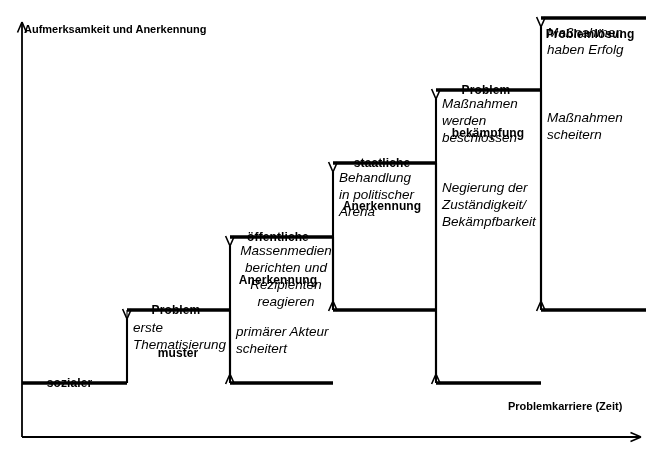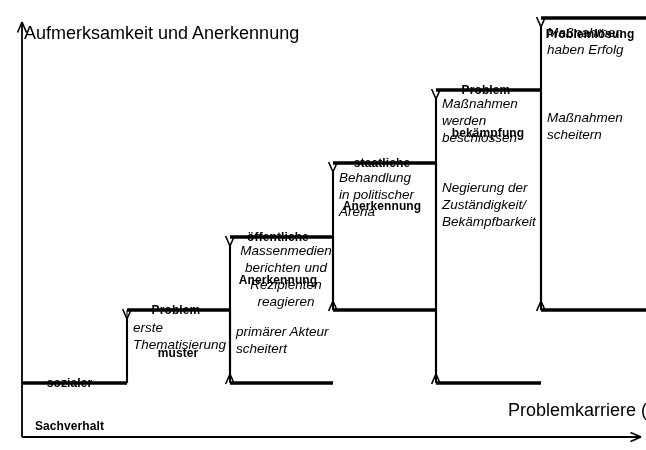--- a/index.html
+++ b/index.html
@@ -36,22 +36,22 @@
     letter-spacing: 0.1px;
   }
   
   .anno {
     font-style: italic;
     font-size: 13.5px;
     line-height: 1.25;
   }
   
   .axis-title {
-    font-size: 18px;
-    font-weight: normal;
+    font-size: 11px;
+    font-weight: bold;
   }
 </style>
 </head>
 <body>
 
 <div id="stage">
 
   <svg class="diagram-canvas" viewBox="0 0 646 450">
     <defs>
       <marker id="arrowUp" markerWidth="12" markerHeight="12" refX="1" refY="6" orient="auto" markerUnits="userSpaceOnUse">
@@ -108,21 +108,20 @@
       <line x1="127" y1="310" x2="127" y2="383"></line>
     </g>
   </svg>
 
   <div class="lbl axis-title" style="left:24px; top:23px;">Aufmerksamkeit und Anerkennung</div>
 
   <div class="lbl axis-title" style="left:508px; top:400px;">Problemkarriere (Zeit)</div>
 
   <div class="lbl stage-label" style="left:17px; top:348px; width:105px;">
     <div>sozialer</div>
-    <div>Sachverhalt</div>
   </div>
 
   <div class="lbl stage-label" style="left:128px; top:275px; width:100px;">
     <div>Problem-</div>
     <div>muster</div>
   </div>
 
   <div class="lbl stage-label" style="left:222px; top:202px; width:112px;">
     <div>öffentliche</div>
     <div>Anerkennung</div>

